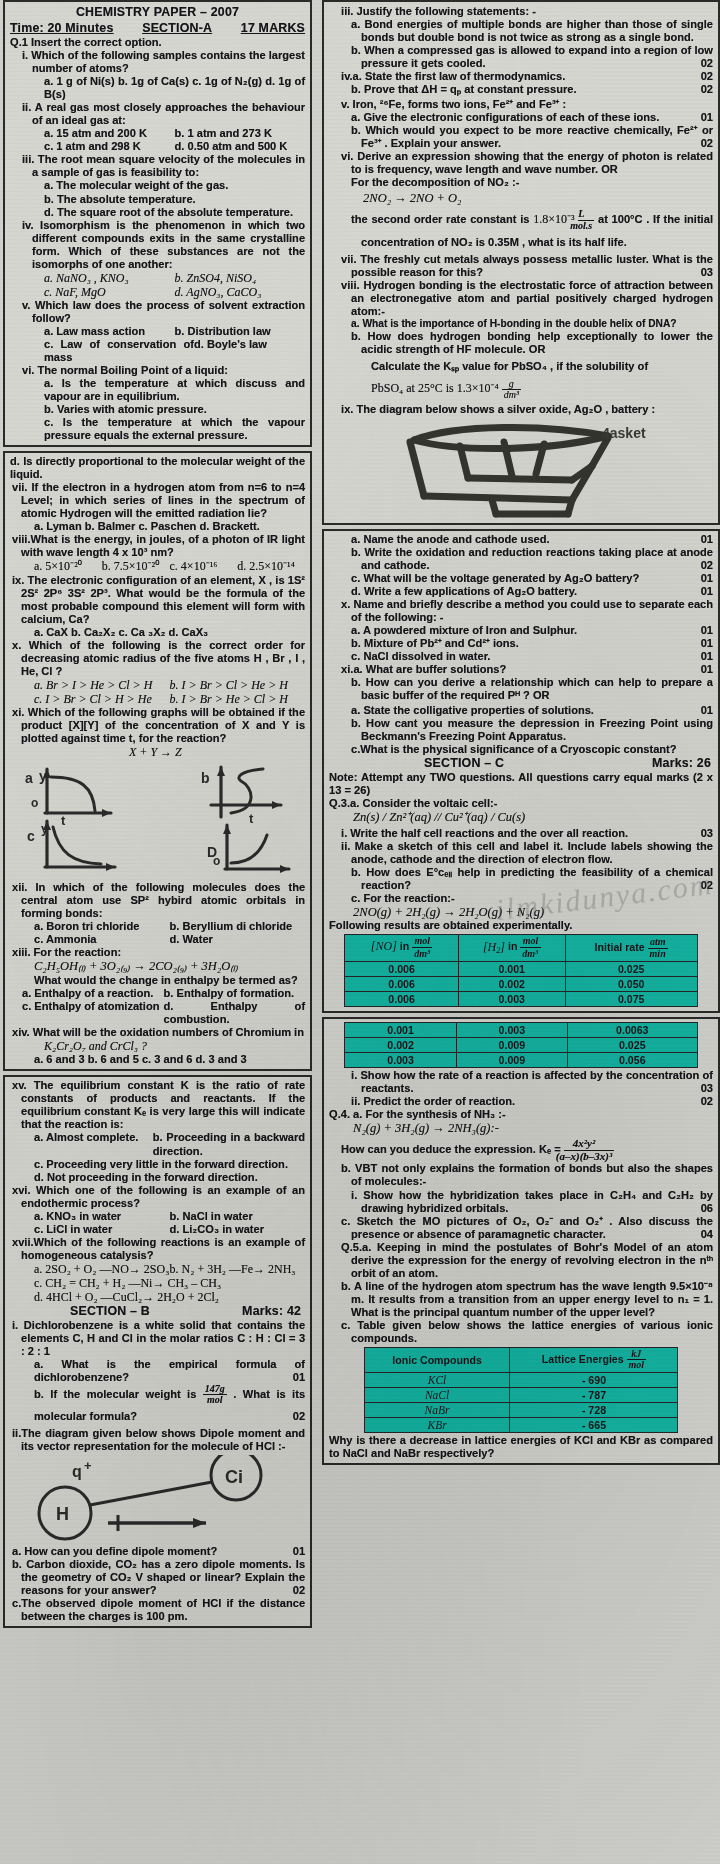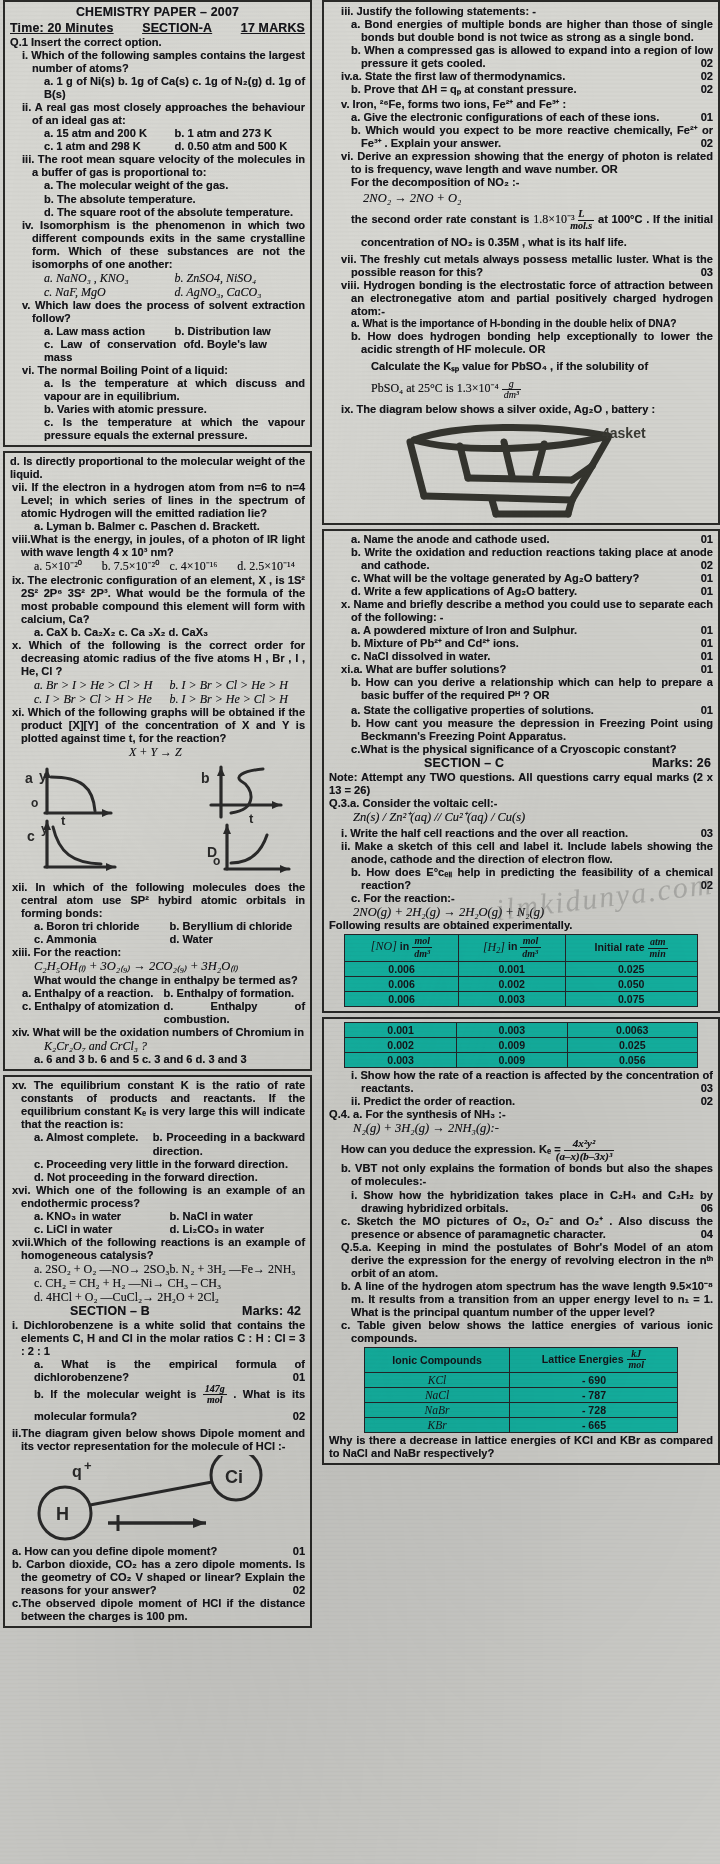--- a/index.html
+++ b/index.html
@@ -112,21 +112,21 @@
         <p class="t i2"><span>ii.</span> <span>A real gas most closely approaches the behaviour of an ideal gas at:</span></p>
         <div class="t pl3 row">
           <div>a. 15 atm and 200 K</div>
           <div>b. 1 atm and 273 K</div>
         </div>
         <div class="t pl3 row">
           <div>c. 1 atm and 298 K</div>
           <div>d. 0.50 atm and 500 K</div>
         </div>
 
-        <p class="t i2"><span>iii.</span> <span>The root mean square velocity of the molecules in a buffer of gas is proportional to:</span></p>
+        <p class="t i2"><span>iii.</span> <span>The root mean square velocity of the molecules in a sample of gas is feasibility to:</span></p>
         <p class="t pl3">a. The molecular weight of the gas.</p>
         <p class="t pl3">b. The absolute temperature.</p>
         <p class="t pl3">d. The square root of the absolute temperature.</p>
 
         <p class="t i2"><span>iv.</span> <span>Isomorphism is the phenomenon in which two different compounds exits in the same crystalline form. Which of these substances are not the isomorphs of one another:</span></p>
         <div class="t pl3 row">
           <div class="mi">a. NaNO₃ , KNO₃</div>
           <div class="mi">b. ZnSO4, NiSO₄</div>
         </div>
         <div class="t pl3 row">

